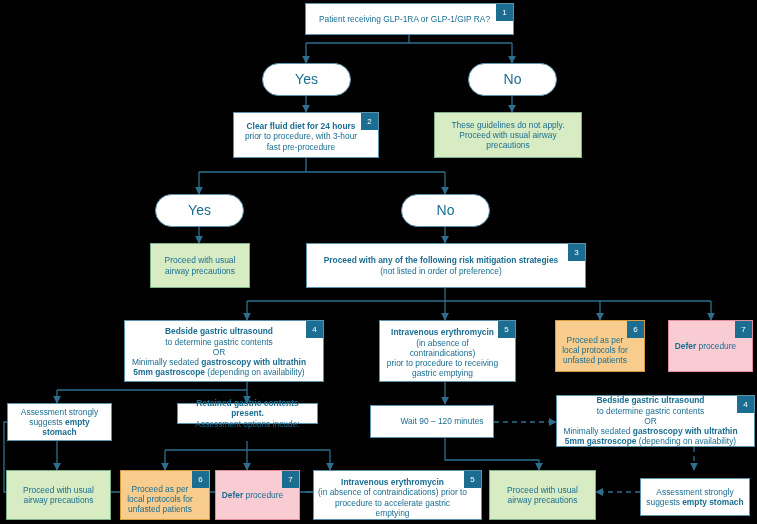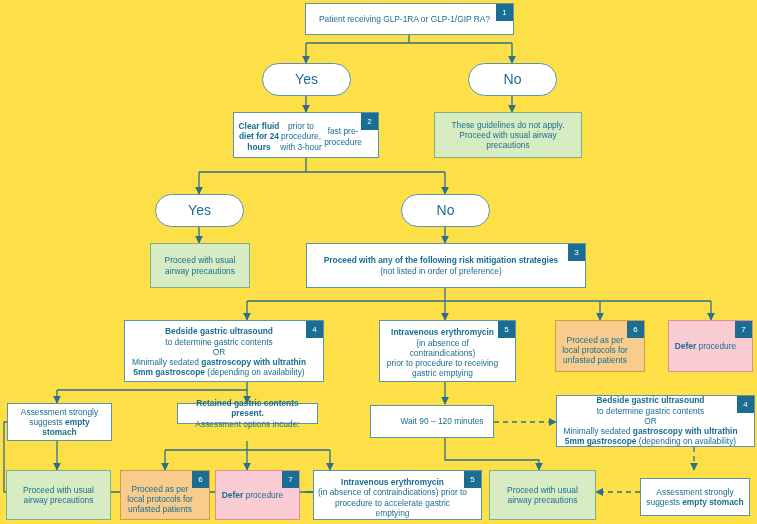--- a/index.html
+++ b/index.html
@@ -7,21 +7,21 @@
     padding: 0;
     background: #ffffff;
   }
   body {
     font-family: "Liberation Sans", sans-serif;
   }
   #canvas {
     position: relative;
     width: 757px;
     height: 524px;
-    background: #fde047;
+    background: #000000;
     overflow: hidden;
   }
   svg#edges {
     position: absolute;
     left: 0;
     top: 0;
     width: 757px;
     height: 524px;
     pointer-events: none;
   }
@@ -148,21 +148,21 @@
     <span class="badge">1</span>
   </div>
 
   <div class="node pill" style="left:262px; top:63px; width:89px; height:33px;">
     <span class="txt">Yes</span>
   </div>
   <div class="node pill" style="left:468px; top:63px; width:89px; height:33px;">
     <span class="txt">No</span>
   </div>
 
-  <div class="node nbadge" style="left:233px; top:112px; width:146px; height:46px; flex-direction:row; padding-top:5px;">
+  <div class="node nbadge" style="left:233px; top:112px; width:146px; height:46px; flex-direction:column; padding-top:5px;">
     <span class="txt"><b>Clear fluid diet for 24 hours</b></span>
     <span class="txt">prior to procedure, with 3-hour</span>
     <span class="txt">fast pre-procedure</span>
     <span class="badge">2</span>
   </div>
 
   <div class="node green" style="left:434px; top:112px; width:148px; height:46px; flex-direction:column;">
     <span class="txt">These guidelines do not apply.</span>
     <span class="txt">Proceed with usual airway</span>
     <span class="txt">precautions</span>

